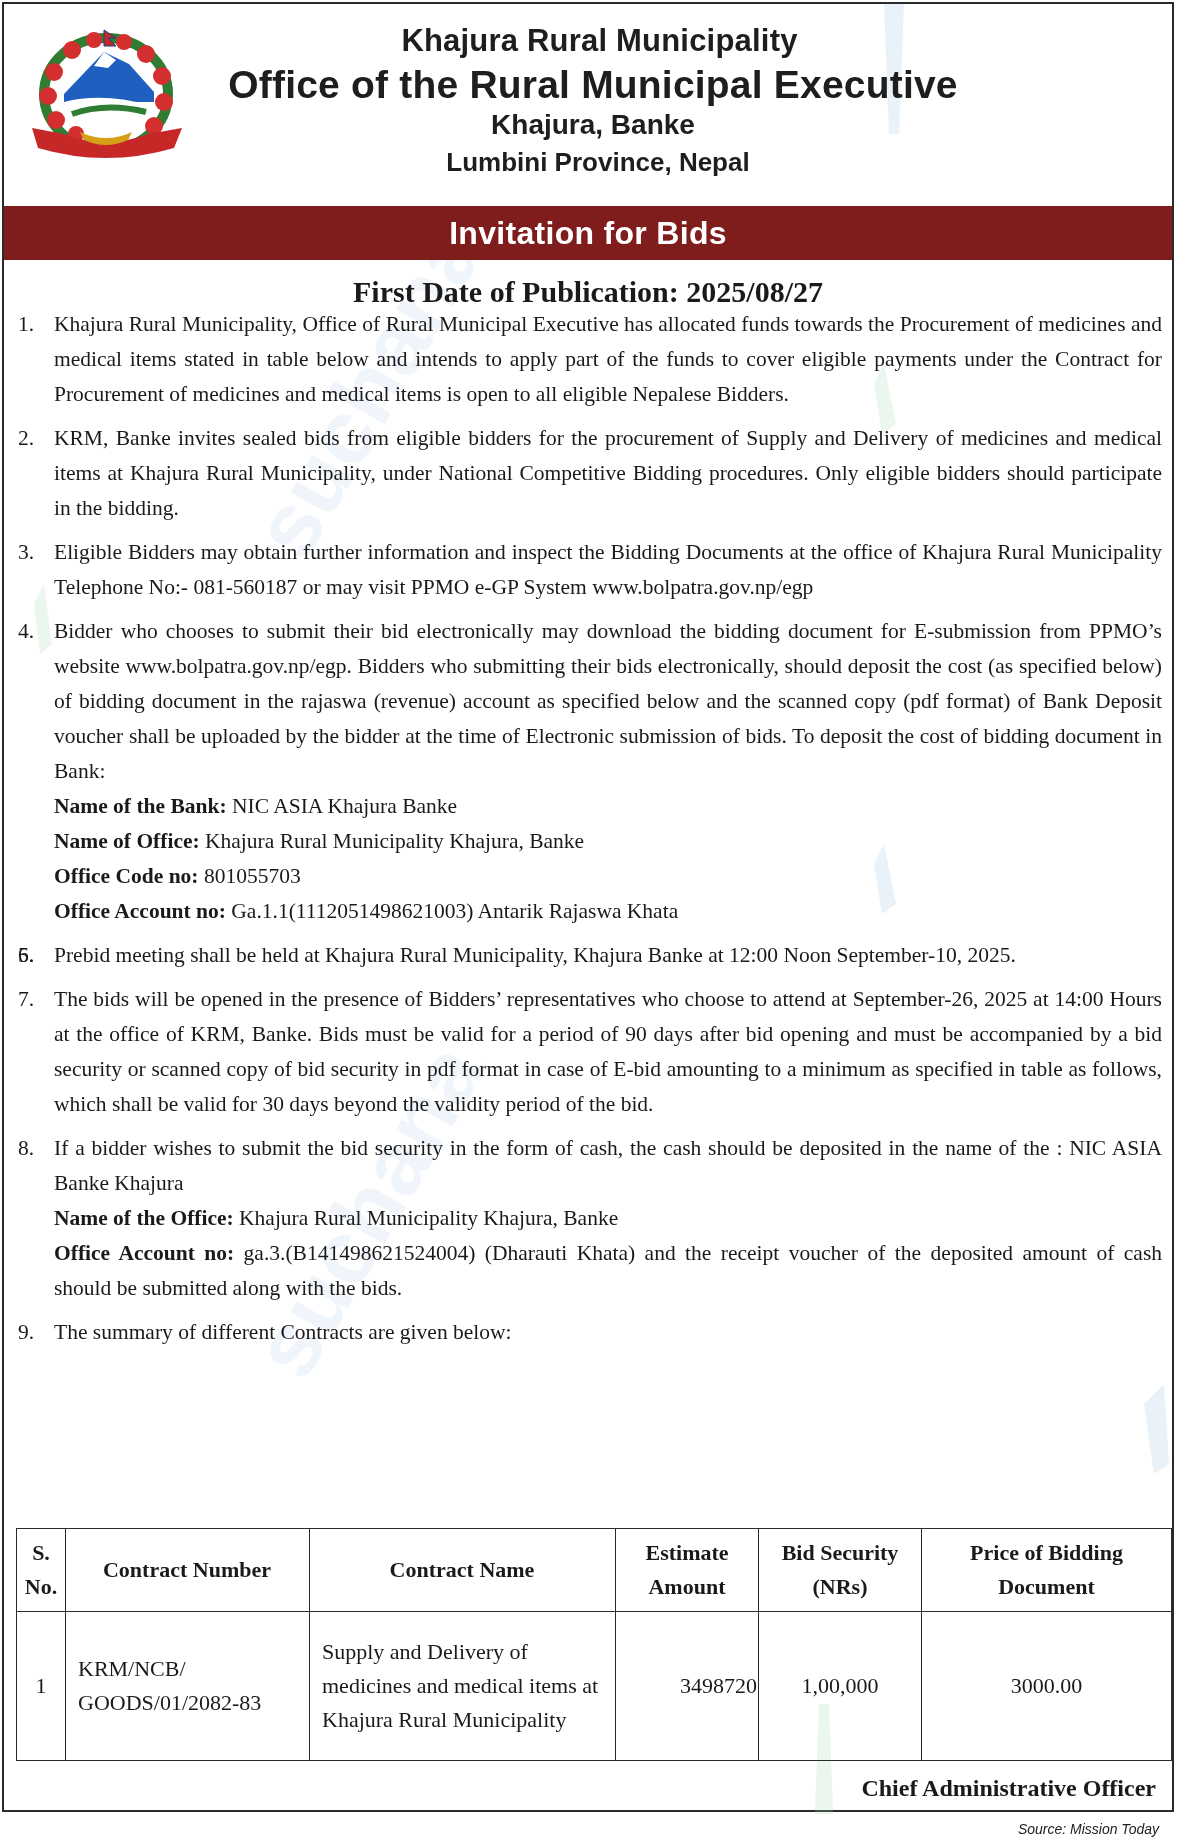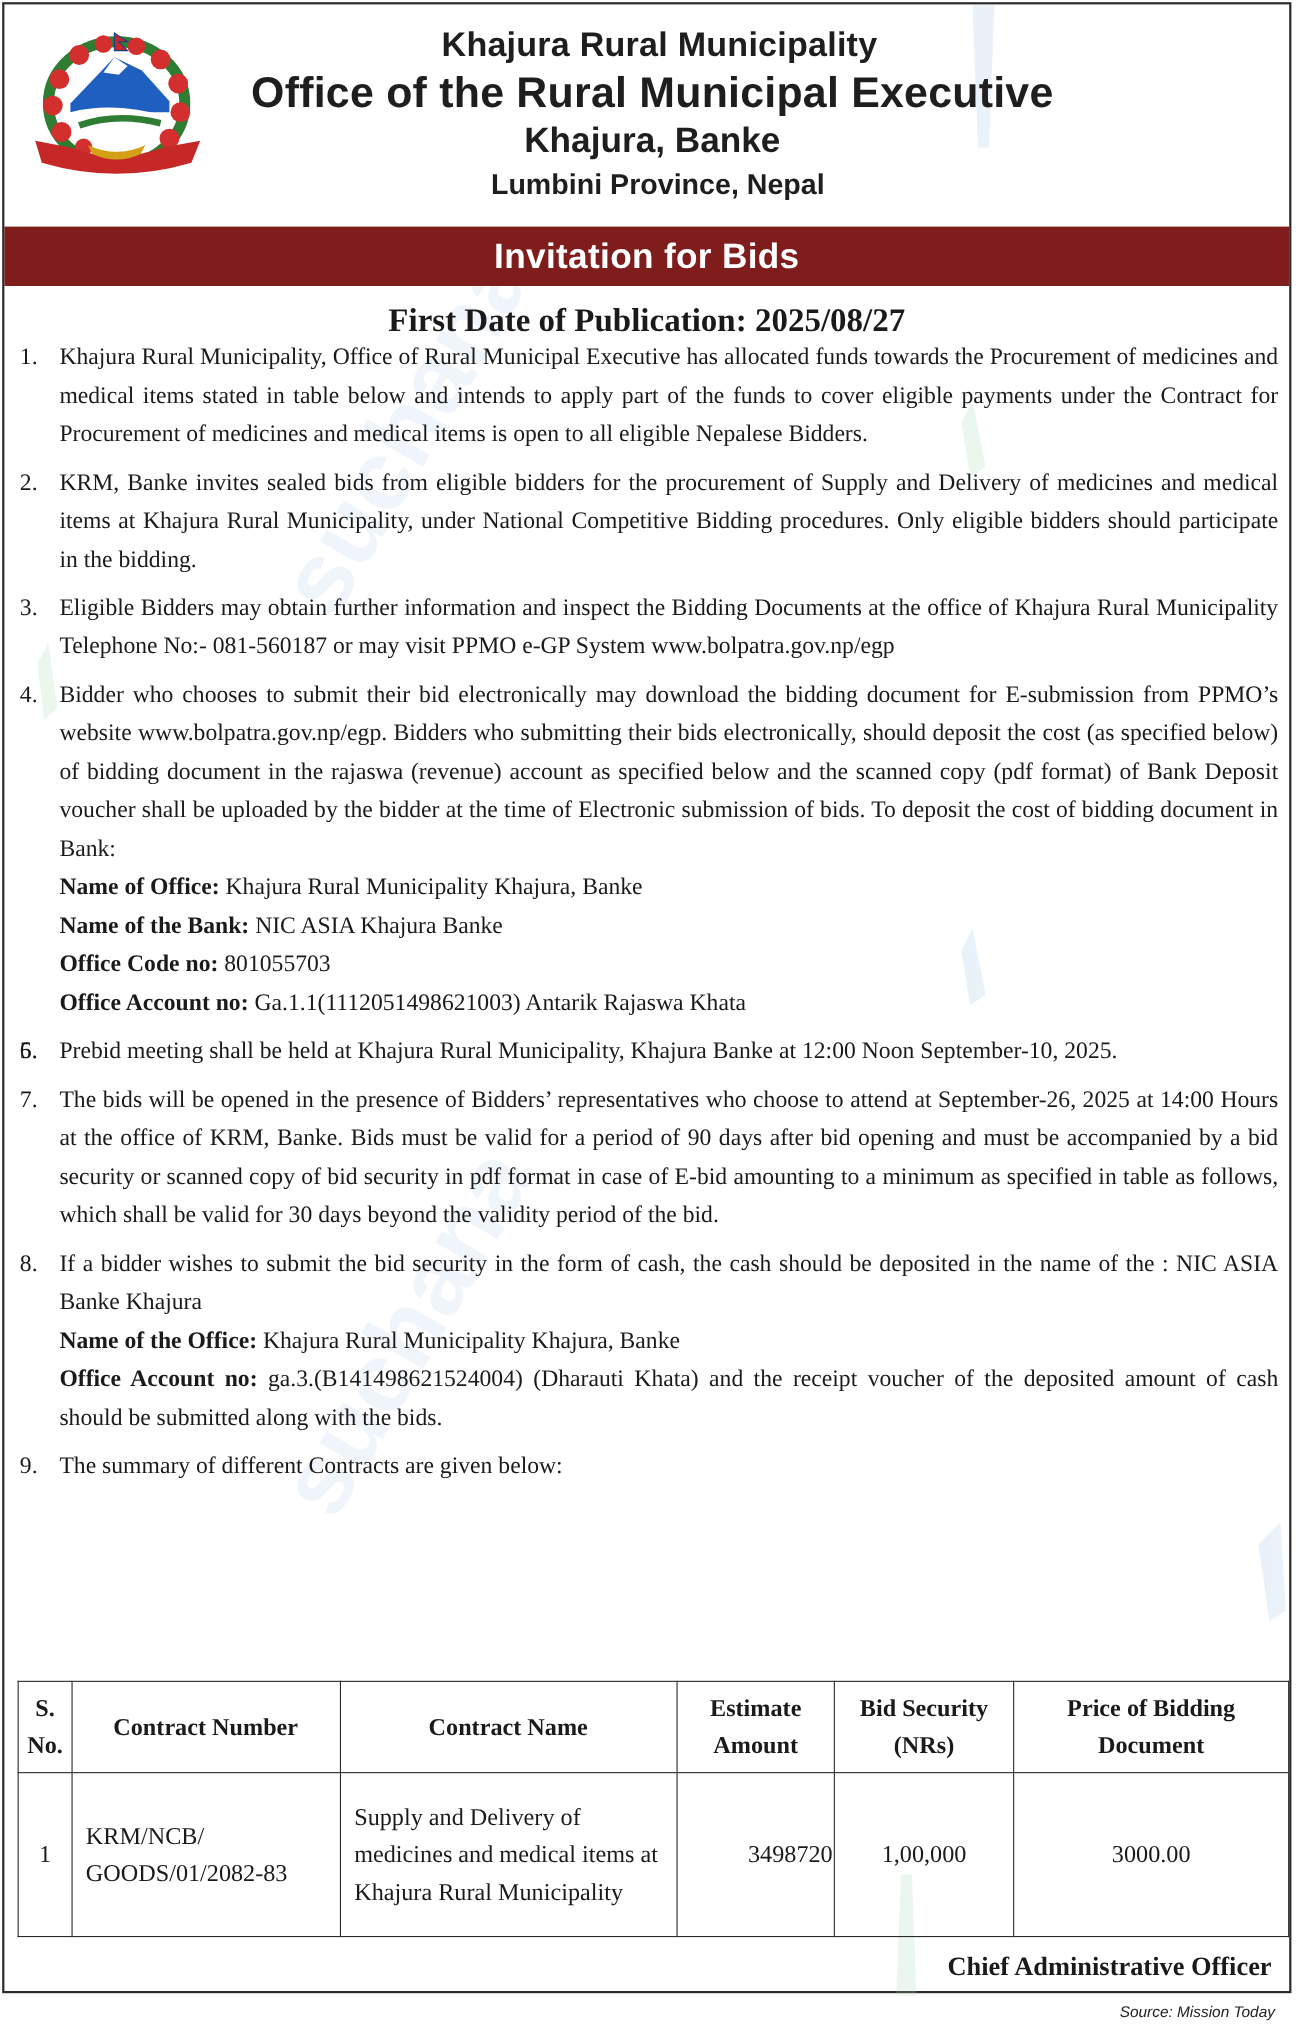--- a/index.html
+++ b/index.html
@@ -4,21 +4,21 @@
 <style>
   html, body { margin: 0; padding: 0; background: #ffffff; }
   body { width: 1181px; height: 1843px; position: relative; overflow: hidden; font-family: "Liberation Serif", serif; color: #1a1a1a; }
   .frame { position: absolute; left: 2px; top: 2px; width: 1172px; height: 1810px; border: 2px solid #2a2a2a; box-sizing: border-box; background: #fff; }
   .wm { position: absolute; pointer-events: none; opacity: 0.22; }
   .header { position: relative; height: 200px; }
   .emblem { position: absolute; left: 20px; top: 18px; width: 165px; height: 145px; }
   .h-text { position: absolute; left: 0; right: 0; top: 0; text-align: center; font-family: "Liberation Sans", sans-serif; font-weight: bold; color: #1e1e1e; }
   .h1 { font-size: 31px; margin-top: 19px; letter-spacing: 0.2px; padding-left: 23px; }
   .h2 { font-size: 39px; margin-top: 4px; letter-spacing: 0.2px; padding-left: 10px; }
-  .h3 { font-size: 32px; margin-top: 2px; padding-left: 10px; }
+  .h3 { font-size: 28px; margin-top: 2px; padding-left: 10px; }
   .h4 { font-size: 26px; margin-top: 6px; padding-left: 20px; }
   .banner { position: absolute; left: 0; right: 0; top: 202px; height: 54px; background: #7f1d1d; color: #fff; text-align: center; font-family: "Liberation Sans", sans-serif; font-weight: bold; font-size: 32px; line-height: 54px; letter-spacing: 0.3px; }
   .pubdate { position: absolute; left: 0; right: 0; top: 271px; text-align: center; font-weight: bold; font-size: 30px; }
   .body-list { position: absolute; left: 14px; right: 10px; top: 303px; font-size: 21.5px; line-height: 35px; }
   .item { position: relative; padding-left: 36px; margin-bottom: 9px; text-align: justify; }
   .item .num { position: absolute; left: 0; top: 0; }
   .kv b { font-weight: bold; }
   .kv { display: block; text-align: left; }
   table.contracts { position: absolute; left: 12px; top: 1524px; width: 1156px; border-collapse: collapse; font-size: 22px; }
   table.contracts th, table.contracts td { border: 1.5px solid #2a2a2a; }
@@ -99,22 +99,22 @@
       <span class="num">2.</span>
       <span>KRM, Banke invites sealed bids from eligible bidders for the procurement of Supply and Delivery of medicines and medical items at Khajura Rural Municipality, under National Competitive Bidding procedures. Only eligible bidders should participate in the bidding.</span>
     </div>
     <div class="item">
       <span class="num">3.</span>
       <span>Eligible Bidders may obtain further information and inspect the Bidding Documents at the office of Khajura Rural Municipality  Telephone No:- 081-560187 or may visit PPMO e-GP System www.bolpatra.gov.np/egp</span>
     </div>
     <div class="item">
       <span class="num">4.</span>
       <span>Bidder who chooses to submit their bid electronically may download the bidding document for E-submission from PPMO’s website www.bolpatra.gov.np/egp. Bidders who submitting their bids electronically, should deposit the cost (as specified below) of  bidding document in the rajaswa (revenue) account as specified below and the scanned copy (pdf format) of Bank Deposit voucher shall be uploaded by the bidder at the time of Electronic submission of bids.  To deposit the cost of bidding document in Bank:</span>
+      <span class="kv"><b>Name of the Bank:</b><span> NIC ASIA Khajura Banke</span></span>
       <span class="kv"><b>Name of Office:</b><span> Khajura Rural Municipality Khajura, Banke</span></span>
-      <span class="kv"><b>Name of the Bank:</b><span> NIC ASIA Khajura Banke</span></span>
       <span class="kv"><b>Office Code no:</b><span> 801055703</span></span>
       <span class="kv"><b>Office Account no:</b><span> Ga.1.1(1112051498621003) Antarik Rajaswa Khata</span></span>
     </div>
     <div class="item">
       <span class="num">5.</span>
     </div>
     <div class="item">
       <span class="num">6.</span>
       <span>Prebid meeting shall be held at Khajura Rural Municipality, Khajura Banke at 12:00 Noon September-10, 2025.</span>
     </div>

